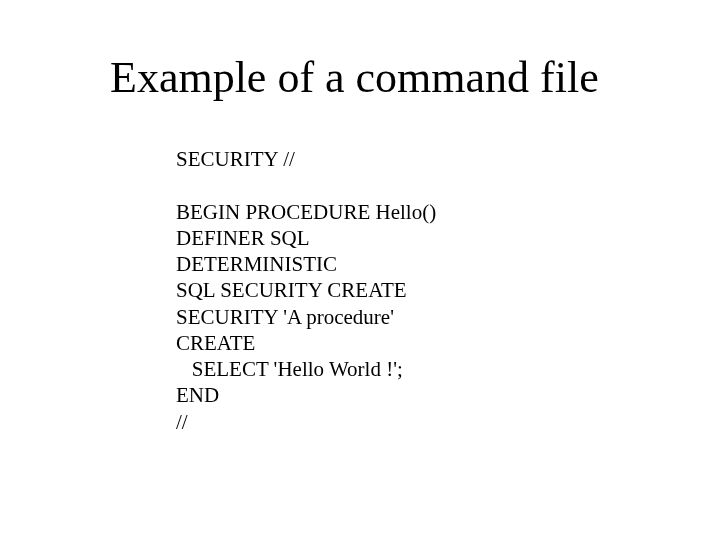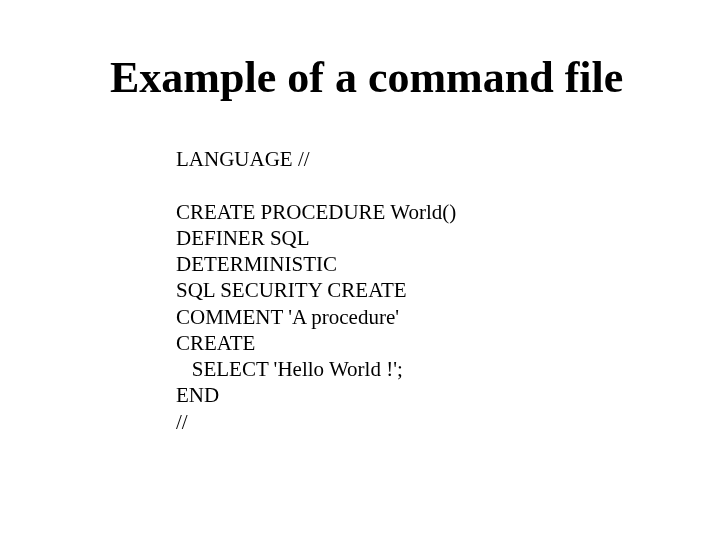--- a/index.html
+++ b/index.html
@@ -15,42 +15,42 @@
     position: relative;
     width: 720px;
     height: 540px;
     box-sizing: border-box;
   }
   .title {
     position: absolute;
     top: 52px;
     left: 110px;
     font-size: 44px;
-    font-weight: 700;
+    font-weight: 400;
     letter-spacing: 0px;
   }
   .code-block {
     position: absolute;
     top: 146px;
     left: 176px;
     font-size: 21px;
     line-height: 1.25;
     white-space: pre;
     font-family: "Times New Roman", Times, serif;
   }
 </style>
 </head>
 <body>
 
 <div class="slide">
   <div class="title">Example of a command file</div>
-  <div class="code-block"><span>LANGUAGE //</span>
+  <div class="code-block"><span>SECURITY //</span>
 <span></span>
-<span>CREATE PROCEDURE World()</span>
+<span>BEGIN PROCEDURE Hello()</span>
 <span>DEFINER SQL</span>
 <span>DETERMINISTIC</span>
 <span>SQL SECURITY CREATE</span>
-<span>COMMENT 'A procedure'</span>
+<span>SECURITY 'A procedure'</span>
 <span>CREATE</span>
 <span>   SELECT 'Hello World !';</span>
 <span>END</span>
 <span>//</span></div>
 </div>
 
 </body></html>

